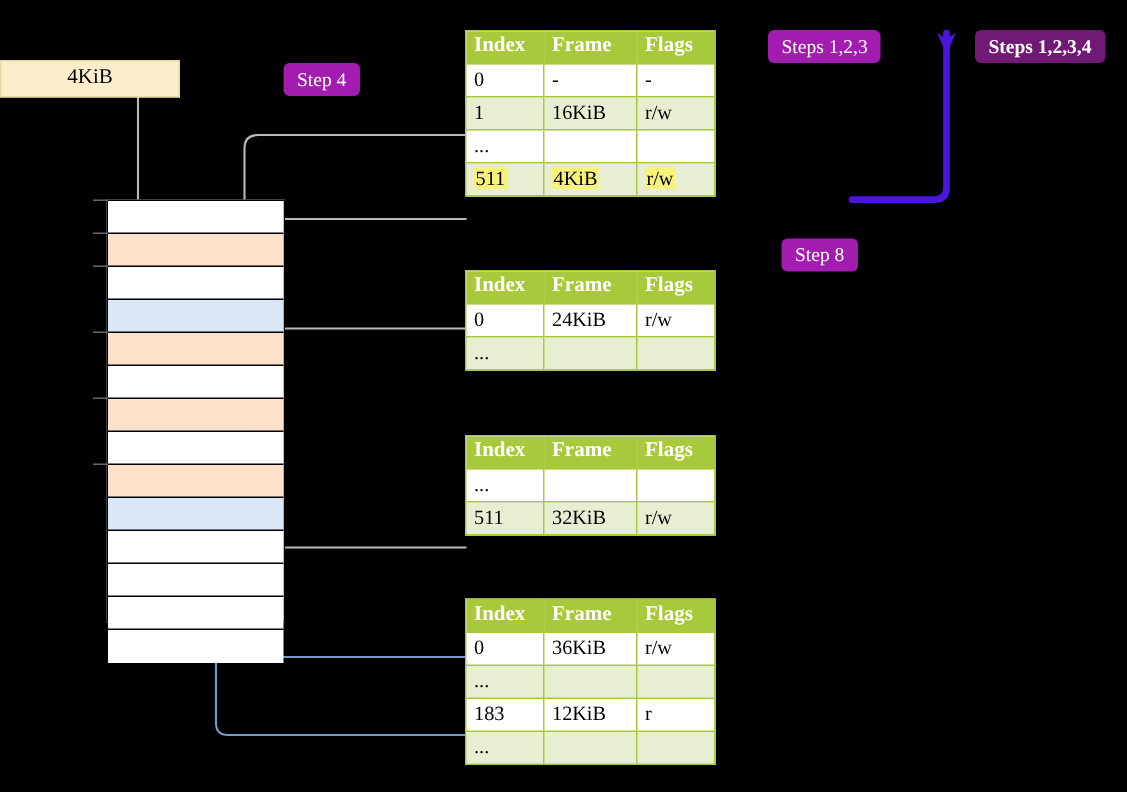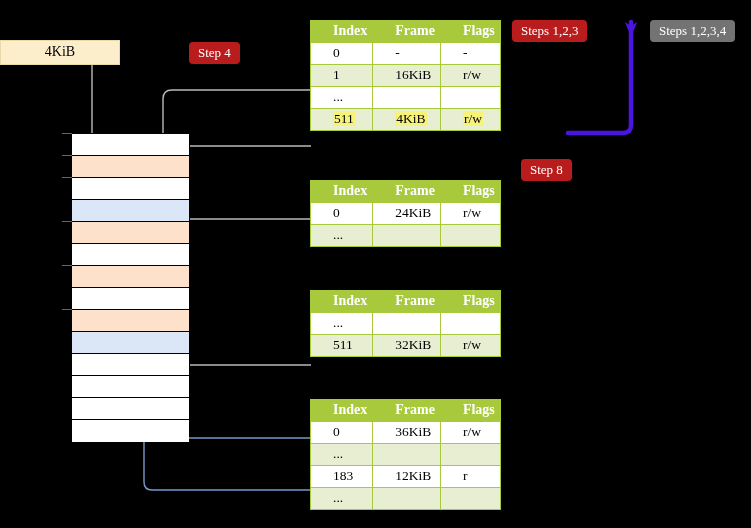--- a/index.html
+++ b/index.html
@@ -3,38 +3,38 @@
 <meta charset="utf-8">
 <style>
   html,body{margin:0;padding:0;background:#000;}
   body{width:751px;height:528px;position:relative;overflow:hidden;
        font-family:"Liberation Serif",serif;}
   .abs{position:absolute;}
 
   
   .lbl{position:absolute;color:#fff;font-size:13px;line-height:1;
        padding:4px 9px 5px 9px;border-radius:4px;white-space:nowrap;}
-  .lbl-crimson{background:#b91c1c;}
-  .lbl-blue{background:#737373;}
+  .lbl-crimson{background:#a21caf;}
+  .lbl-blue{background:#701a75;font-weight:bold;}
   .lbl-cream{background:#fcedcb;color:#000;border:1px solid #e8d9a8;border-radius:0;}
 
   
   #memcol{position:absolute;left:71px;top:133px;width:119px;height:282px;
           border:1px solid #000;box-sizing:border-box;background:#fff;}
   #memcol .mrow{height:22px;box-sizing:border-box;border-bottom:1px solid #000;width:100%;}
   #memcol .mrow:last-child{border-bottom:none;}
   .m-white{background:#ffffff;}
   .m-peach{background:#fde1cb;}
   .m-bluel{background:#dbe7f6;}
   .tick{position:absolute;left:-10px;width:10px;height:0;border-top:1px solid #666;}
 
   
   .ptable{position:absolute;border-collapse:collapse;background:#fff;
           font-size:13.5px;color:#000;border:1px solid #fff;}
-  .ptable td,.ptable th{border:1px solid #a9c93c;padding:2px 5px 3px 22px;
+  .ptable td,.ptable th{border:1px solid #a9c93c;padding:2px 5px 3px 5px;
           text-align:left;vertical-align:middle;height:19px;box-sizing:border-box;
           font-weight:normal;white-space:nowrap;margin-left:33px;}
   .ptable th{background:#a9c93c;color:#ffffff;font-weight:bold;font-size:14px;}
   .ptable td.c-idx{width:52px;}
   .ptable td.c-frm{width:62px;}
   .ptable td.c-flg{width:52px;}
   .ptable th.c-idx{width:52px;}
   .ptable th.c-frm{width:62px;}
   .ptable th.c-flg{width:52px;}
   tr.r-white td{background:#ffffff;}

